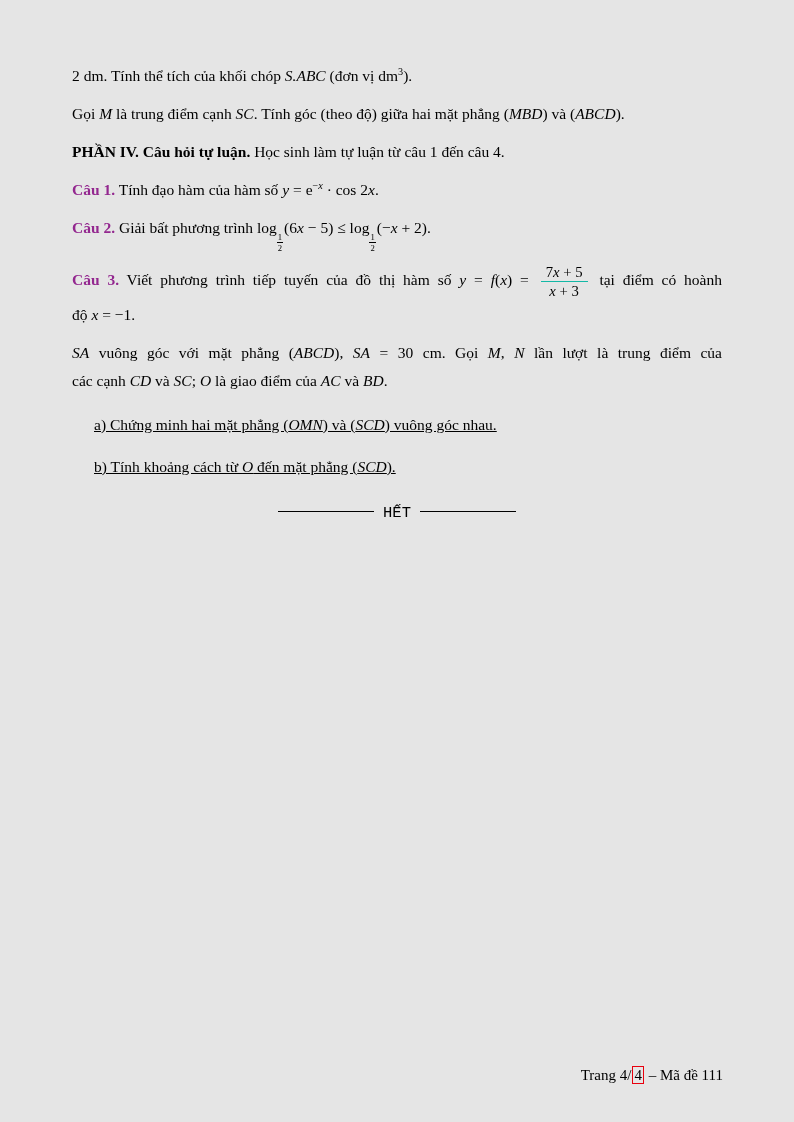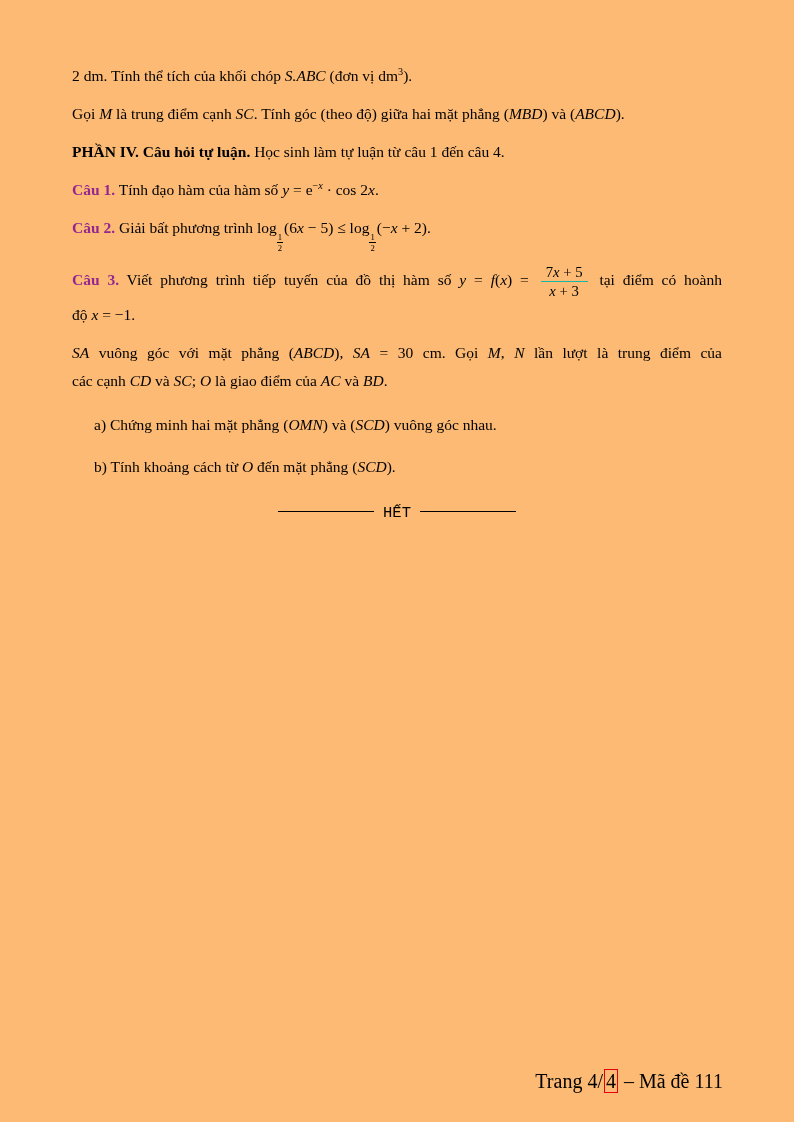--- a/index.html
+++ b/index.html
@@ -1,49 +1,49 @@
 <!DOCTYPE html>
 <html style="--label-purple: #93278F; --link-red: #e8000d;"><head>
 <meta charset="utf-8">
 <style>
   html,body{margin:0;padding:0;background:#ffffff;}
   .page{
     position:relative;
     width:794px;height:1122px;
-    background:#fdba74;
+    background:#e5e5e5;
     font-family:"Liberation Serif", serif;
     color:#000000;
     overflow:hidden;
   }
   .doc{padding:52px 72px 0 72px;font-size:15.5px;line-height:28px;}
   .para{margin:10px 0;}
   .line{text-align:left;min-height:28px;}
   .line.jl{text-align:justify;text-align-last:justify;}
   .line.center{text-align:center;font-family:Liberation Mono, monospace;}
-  .list{margin:16px 0 0 22px;}
+  .list{margin:16px 0 0 22px;text-decoration:underline;}
   .list .para{margin:14px 0;}
   .run-r{font-style:normal;}
   .run-b{font-weight:700;text-align:right;}
   .run-i{font-style:italic;}
   .run-bp{font-weight:700;color:var(--label-purple,#93278F);}
   .run-sup{vertical-align:super;font-size:66%;line-height:0;}
   .run-supi{vertical-align:super;font-size:66%;line-height:0;font-style:italic;}
   .run-ol{text-decoration:overline;}
   .sfrac{display:inline-flex;flex-direction:column;align-items:center;
     font-size:0.56em;line-height:1.15;vertical-align:-0.8em;margin:0 1px 0 0;}
   .sfrac .sn{border-bottom:1px solid #000;padding:0 1px;}
   .sfrac .sd{padding:0 1px;}
   .frac{display:inline-flex;flex-direction:column;align-items:center;
     vertical-align:middle;line-height:1.25;margin:0 4px;font-size:0.95em;}
   .frac .fn{border-bottom:1px solid #14b8a6;padding:0 5px;}
   .frac .fd{padding:0 5px;}
   .rule{display:inline-block;width:96px;height:0;border-top:1.4px solid #000;
     vertical-align:0.28em;margin:0 9px;}
   .redbox{border:1px solid var(--link-red,#e8000d);padding:0 1px;margin:0 1px;}
-  .footer{position:absolute;right:71px;bottom:24px;font-size:20px;line-height:22px;margin-left:40px;}
+  .footer{position:absolute;right:71px;bottom:30px;font-size:15px;line-height:22px;margin-left:40px;}
 </style>
 </head>
 <body>
 
 <div class="page">
   <div class="doc">
 
     <div class="para">
       <div class="line"><span class="run-r">2 dm. Tính thể tích của khối chóp </span><span class="run-i">S.ABC</span><span class="run-r"> (đơn vị dm</span><span class="run-sup">3</span><span class="run-r">).</span></div>
     </div>

